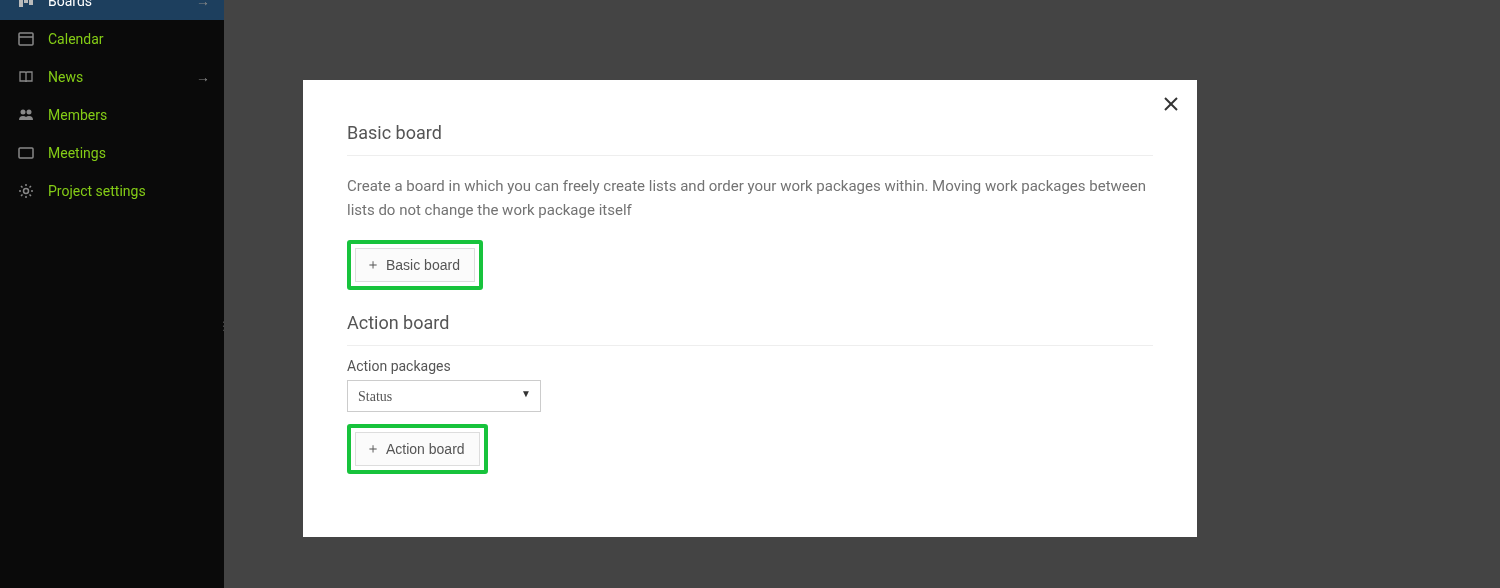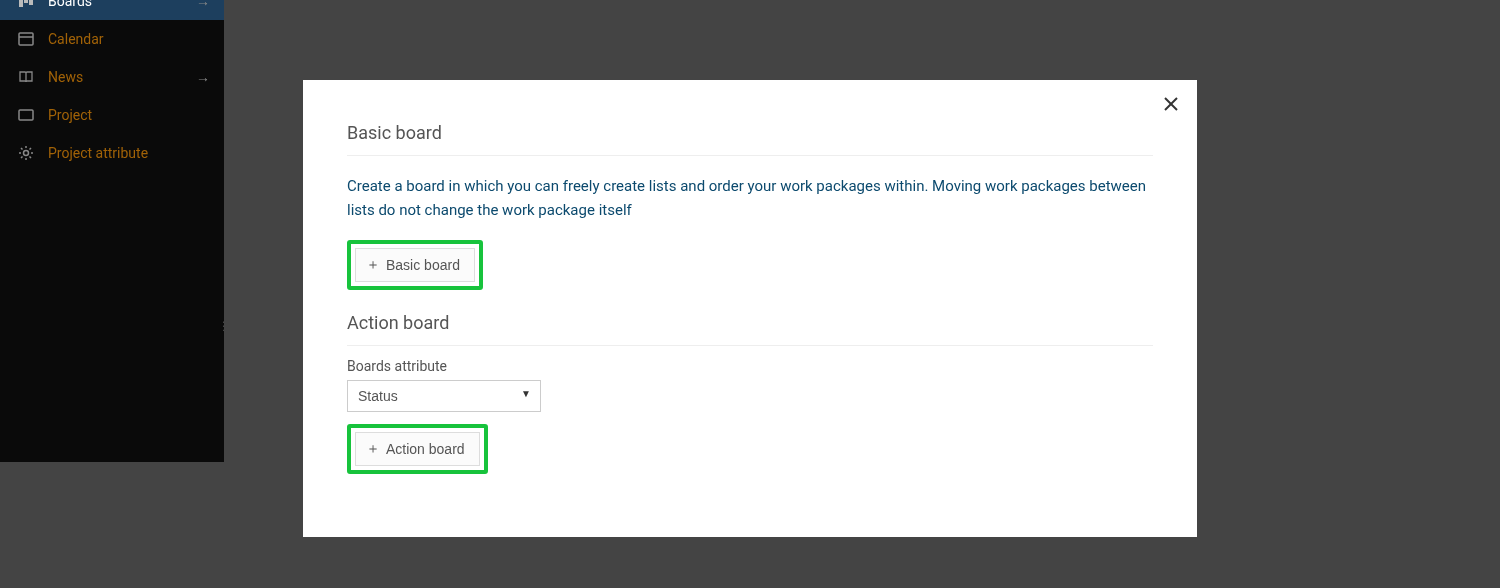--- a/index.html
+++ b/index.html
@@ -11,21 +11,21 @@
       overflow: hidden;
       position: relative;
     }
 
     
     .sidebar {
       position: absolute;
       left: 0;
       top: 0;
       width: 224px;
-      height: 462px;
+      height: 588px;
       background: #0a0a0a;
       color: #c0c0c0;
     }
     .sidebar-item {
       display: flex;
       align-items: center;
       height: 38px;
       padding: 0 14px;
       cursor: pointer;
       position: relative;
@@ -40,21 +40,21 @@
       display: inline-flex;
       align-items: center;
       justify-content: center;
       color: #888;
       margin-right: 10px;
       flex-shrink: 0;
     }
     .sidebar-item.active .sidebar-icon { color: #ccc; }
     .s-label {
       font-size: 14px;
-      color: #a16207;
+      color: #84cc16;
     }
     .arrow-right {
       position: absolute;
       right: 14px;
       color: #888;
       font-size: 14px;
     }
     .drag-handle {
       position: absolute;
       left: 218px;
@@ -114,21 +114,21 @@
     .section-title {
       font-size: 18px;
       font-weight: 400;
       color: #555;
       padding-top: 28px;
       padding-bottom: 12px;
       border-bottom: 1px solid #eee;
     }
     .section-desc {
       font-size: 15px;
-      color: #0c4a6e;
+      color: #737373;
       line-height: 1.6;
       margin-top: 18px;
       margin-bottom: 18px;
     }
 
     .highlight-wrap {
       display: inline-block;
       border: 4px solid #17c33c;
       border-radius: 3px;
       padding: 4px;
@@ -166,20 +166,21 @@
       width: 194px;
       height: 32px;
       border: 1px solid #ccc;
       padding: 0 28px 0 10px;
       font-size: 14px;
       color: #555;
       background: #fff;
       -webkit-appearance: none;
       appearance: none;
       cursor: pointer;
+      font-family: Liberation Serif, serif;
     }
     .select-caret {
       position: absolute;
       right: 10px;
       top: 8px;
       pointer-events: none;
       font-size: 10px;
       color: #333;
     }
 
@@ -218,38 +219,48 @@
   <div class="sidebar-item">
     <span class="sidebar-icon">
       <svg width="16" height="16" viewBox="0 0 16 16">
           <path d="M2 3 h5 a1 1 0 0 1 1 1 v9 a1 1 0 0 0 -1 -1 h-5 z M14 3 h-5 a1 1 0 0 0 -1 1 v9 a1 1 0 0 1 1 -1 h5 z" fill="none" stroke="#888" stroke-width="1.3"></path>
         </svg>
     </span>
     <span class="s-label">News</span>
     <span class="arrow-right">→</span>
   </div>
 
+  <div class="sidebar-item">
+    <span class="sidebar-icon">
+      <svg width="16" height="16" viewBox="0 0 16 16">
+          <circle cx="5" cy="5" r="2.5" fill="#888"></circle>
+          <circle cx="11" cy="5" r="2.5" fill="#888"></circle>
+          <path d="M1 13 a4 4 0 0 1 8 0 M7 13 a4 4 0 0 1 8 0" fill="#888"></path>
+        </svg>
+    </span>
+    <span class="s-label">Members</span>
+  </div>
 
   <div class="sidebar-item">
     <span class="sidebar-icon">
       <svg width="16" height="16" viewBox="0 0 16 16">
           <rect x="1" y="3" width="14" height="10" rx="1" fill="none" stroke="#888" stroke-width="1.5"></rect>
         </svg>
     </span>
-    <span class="s-label">Project</span>
+    <span class="s-label">Meetings</span>
   </div>
 
   <div class="sidebar-item">
     <span class="sidebar-icon">
       <svg width="16" height="16" viewBox="0 0 16 16">
           <circle cx="8" cy="8" r="2.5" fill="none" stroke="#888" stroke-width="1.5"></circle>
           <path d="M8 1 v2 M8 13 v2 M1 8 h2 M13 8 h2 M3 3 l1.5 1.5 M11.5 11.5 L13 13 M3 13 l1.5 -1.5 M11.5 4.5 L13 3" stroke="#888" stroke-width="1.5"></path>
         </svg>
     </span>
-    <span class="s-label">Project attribute</span>
+    <span class="s-label">Project settings</span>
   </div>
 
   <div class="drag-handle"></div>
 </nav>
 
 <div class="backdrop"></div>
 
 <div class="modal">
   <button class="modal-close">
     <svg width="14" height="14" viewBox="0 0 14 14">
@@ -264,21 +275,21 @@
   <div class="highlight-wrap">
     <button class="create-btn">
       <span class="plus-ic">＋</span>
       <span>Basic board</span>
     </button>
   </div>
 
   
   <h3 class="section-title section2-gap" style="padding-top:6px;">Action board</h3>
 
-  <div class="field-label">Boards attribute</div>
+  <div class="field-label">Action packages</div>
   <div class="select-wrap">
     <select class="attr-select">
       <option>Status</option>
     </select>
     <span class="select-caret">▼</span>
   </div>
 
   <div style="height:12px;"></div>
 
   <div class="highlight-wrap">

